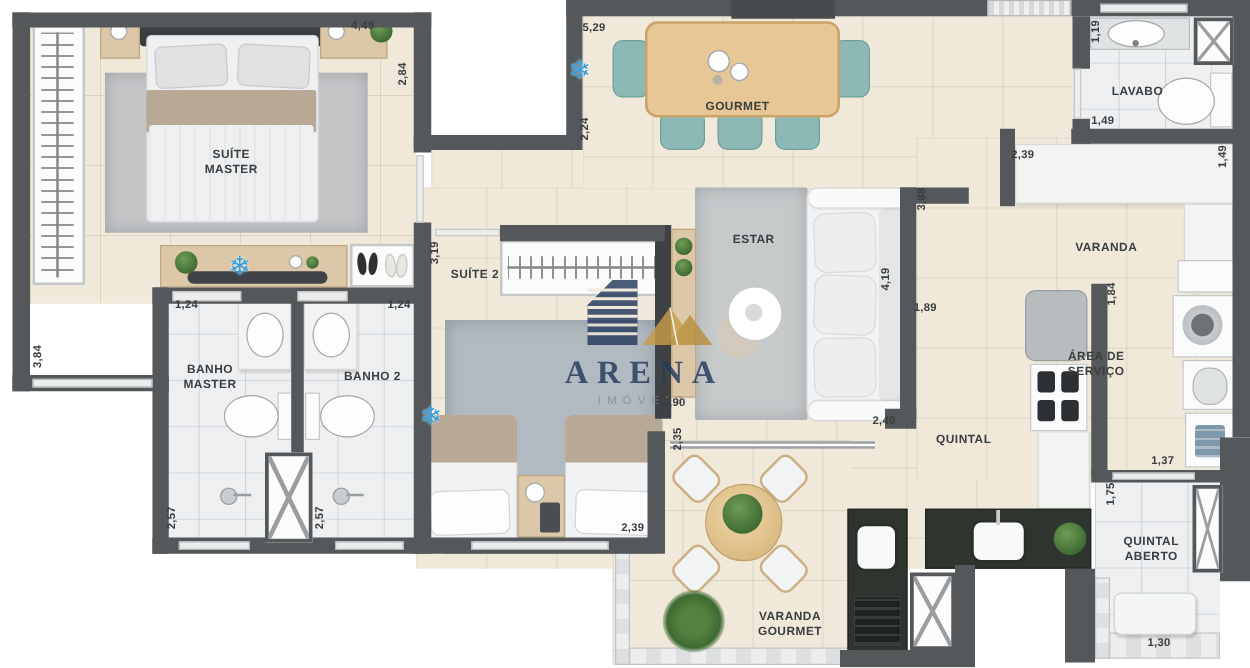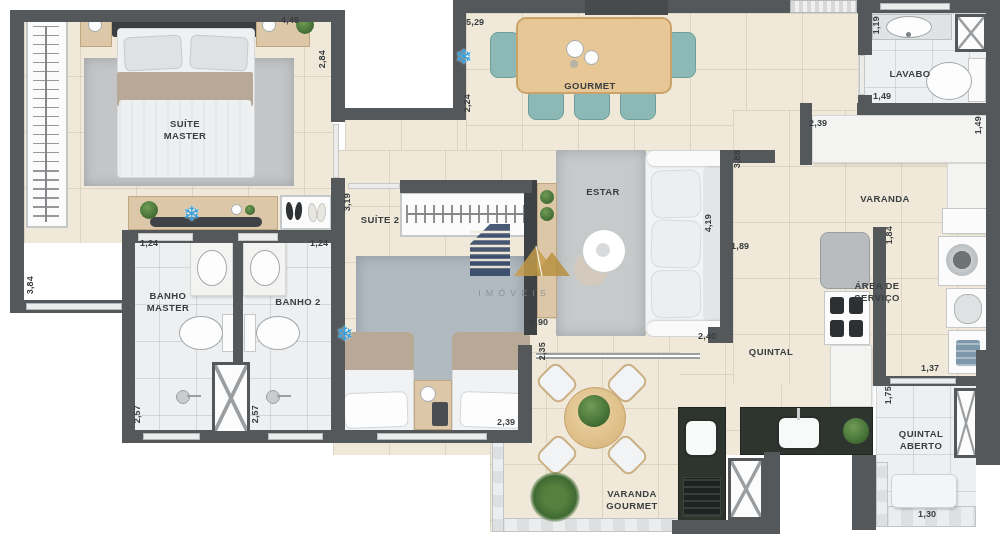--- a/index.html
+++ b/index.html
@@ -271,20 +271,21 @@
           <line x1="32" y1="27" x2="72" y2="27"></line>
         <line x1="32" y1="34" x2="72" y2="34"></line>
           <line x1="32" y1="41" x2="72" y2="41"></line>
         <line x1="32" y1="48" x2="72" y2="48"></line>
           <line x1="32" y1="55" x2="72" y2="55"></line>
       </g>
       <polygon points="76,64 98,34 120,64" fill="#c79e4a"></polygon>
       <polygon points="96,64 114,40 132,64" fill="#b88f3d"></polygon>
       <polyline points="98,34 104,64" stroke="#ffffff" stroke-width="1.2" fill="none"></polyline>
     </svg>
+    <div class="brand">ARENA</div>
     <div class="tagline">IMÓVEIS</div>
   </div>
 
   <div class="label" style="left:147px;top:118px;width:76px">SUÍTE
 MASTER</div>
   <div class="label" style="left:558px;top:80px;width:64px">GOURMET</div>
   <div class="label" style="left:880px;top:68px;width:60px">LAVABO</div>
   <div class="label" style="left:852px;top:193px;width:66px">VARANDA</div>
   <div class="label" style="left:578px;top:186px;width:50px">ESTAR</div>
   <div class="label" style="left:350px;top:214px;width:60px">SUÍTE 2</div>

